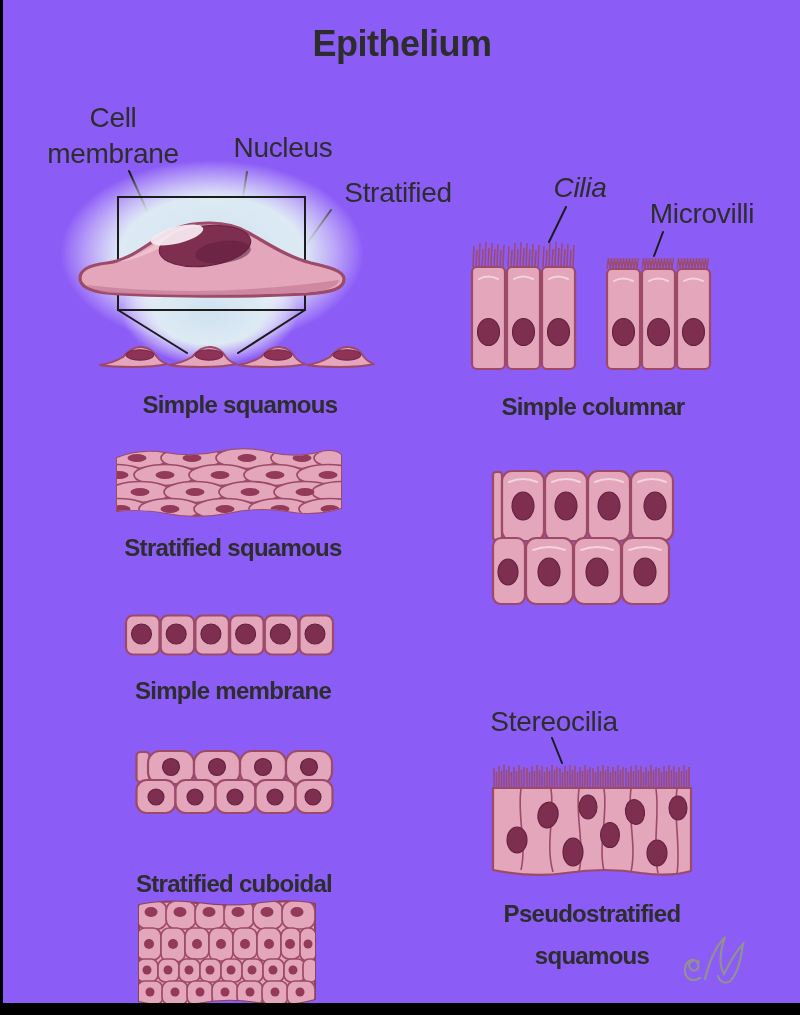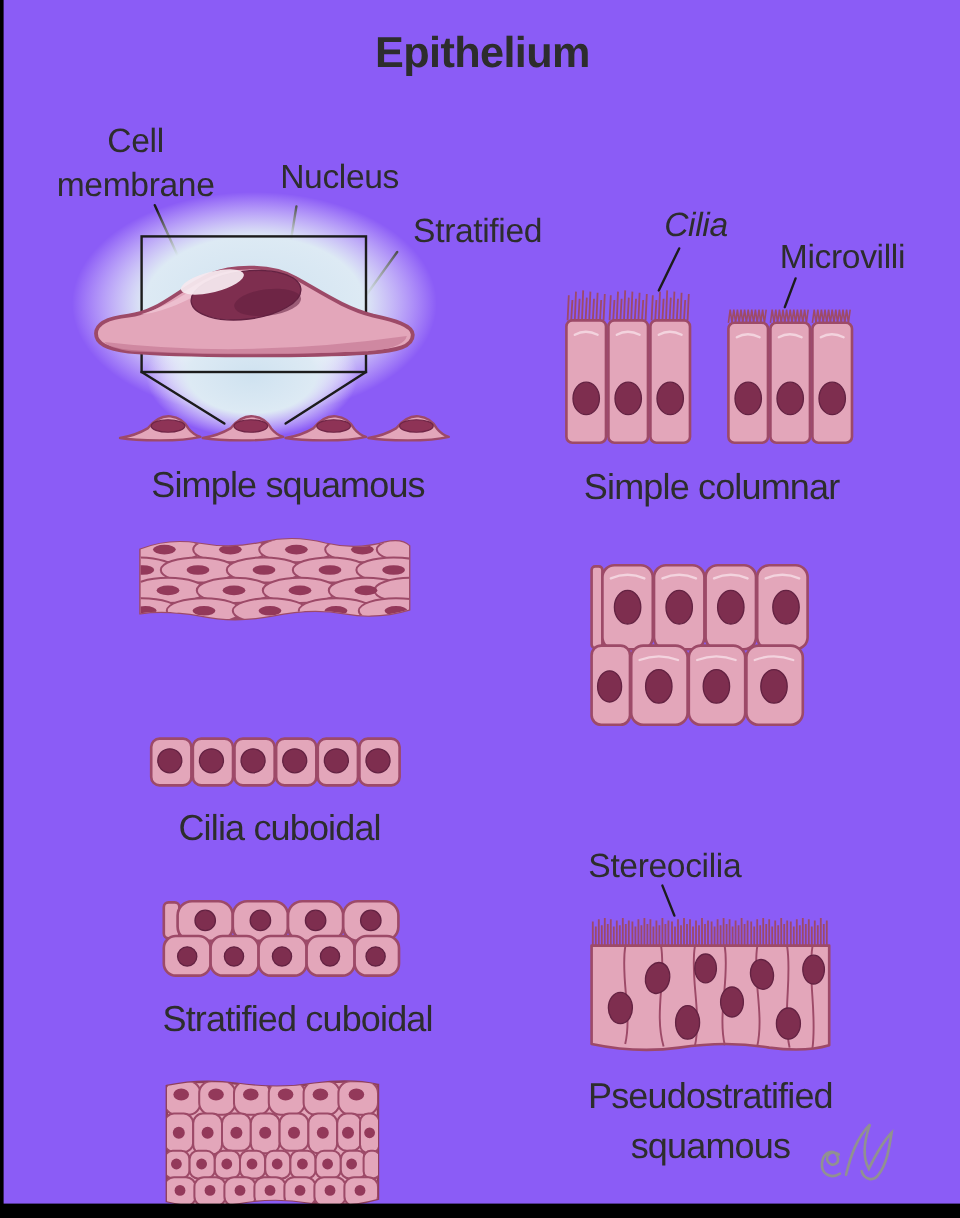--- a/index.html
+++ b/index.html
@@ -3,21 +3,21 @@
 <meta charset="utf-8">
 <style>
   html,body{margin:0;padding:0;background:#fff;}
   .stage{
     position:relative;width:800px;height:1015px;background:#8b5cf6;overflow:hidden;
     font-family:"Liberation Sans","DejaVu Sans",sans-serif;color:var(--text,#2d2d2d);
   }
   .stage svg{position:absolute;display:block;overflow:visible;}
   .lbl{position:absolute;transform:translateX(-50%);text-align:center;white-space:nowrap;letter-spacing:-0.3px;}
   .struct{font-size:28px;line-height:36px;font-weight:normal;}
-  .tissue{font-size:30px;line-height:40px;font-weight:normal;letter-spacing:-0.7px;}
+  .tissue{font-size:24px;line-height:40px;font-weight:bold;letter-spacing:-0.7px;}
   .wrap{white-space:normal;}
   .title{font-size:36px;line-height:40px;font-weight:bold;letter-spacing:-0.5px;}
   .bar{position:absolute;background:var(--border-bar,#000);}
   
   .cell{fill:var(--cell-fill,#e3a6ba);stroke:var(--cell-outline,#9d4a68);stroke-width:2.2;stroke-linejoin:round;}
   .cellb{fill:var(--cell-fill,#e3a6ba);stroke:var(--cell-outline,#9d4a68);stroke-width:3.2;stroke-linejoin:round;}
   .lens{fill:var(--cell-fill,#e3a6ba);stroke:var(--cell-outline,#9d4a68);stroke-width:1.7;}
   .nuc{fill:var(--nucleus,#7e2e4f);stroke:#632242;stroke-width:1.1;}
   .nucm{fill:#8e3356;stroke:#6f2546;stroke-width:1;}
   .nucs{fill:#93395a;stroke:none;}
@@ -38,22 +38,23 @@
 
   <div class="lbl struct wrap" style="left:113px;top:100px;width:150px;">Cell membrane</div>
   <div class="lbl struct" style="left:283px;top:130px;">Nucleus</div>
   <div class="lbl struct" style="left:398px;top:175px;">Stratified</div>
   <div class="lbl struct" style="left:580px;top:170px;font-style:italic;">Cilia</div>
   <div class="lbl struct" style="left:702px;top:196px;">Microvilli</div>
   <div class="lbl struct" style="left:554px;top:704px;text-align:right;">Stereocilia</div>
 
   <div class="lbl tissue" style="left:240px;top:385px;">Simple squamous</div>
   <div class="lbl tissue" style="left:593px;top:387px;text-align:right;">Simple columnar</div>
-  <div class="lbl tissue" style="left:233px;top:671px;">Cilia cuboidal</div>
-  <div class="lbl tissue" style="left:234px;top:830px;margin-left:14px;">Stratified cuboidal</div>
+  <div class="lbl tissue" style="left:233px;top:528px;">Stratified squamous</div>
+  <div class="lbl tissue" style="left:233px;top:671px;">Simple membrane</div>
+  <div class="lbl tissue" style="left:234px;top:864px;">Stratified cuboidal</div>
   <div class="lbl tissue wrap" style="left:592px;top:893px;width:270px;line-height:42px;">Pseudostratified squamous</div>
 
   <svg style="left:0;top:0;" width="800" height="1015" viewBox="0 0 800 1015">
     <line class="lead" x1="129" y1="171" x2="158" y2="235"></line>
     <line class="lead" x1="247" y1="172" x2="236" y2="240"></line>
     <line class="lead" x1="331" y1="210" x2="290" y2="267"></line>
     <line class="lead" x1="566" y1="207" x2="549" y2="242"></line>
     <line class="lead" x1="663" y1="232" x2="654" y2="256"></line>
     <line class="lead" x1="552" y1="738" x2="562" y2="763"></line>
   </svg>

